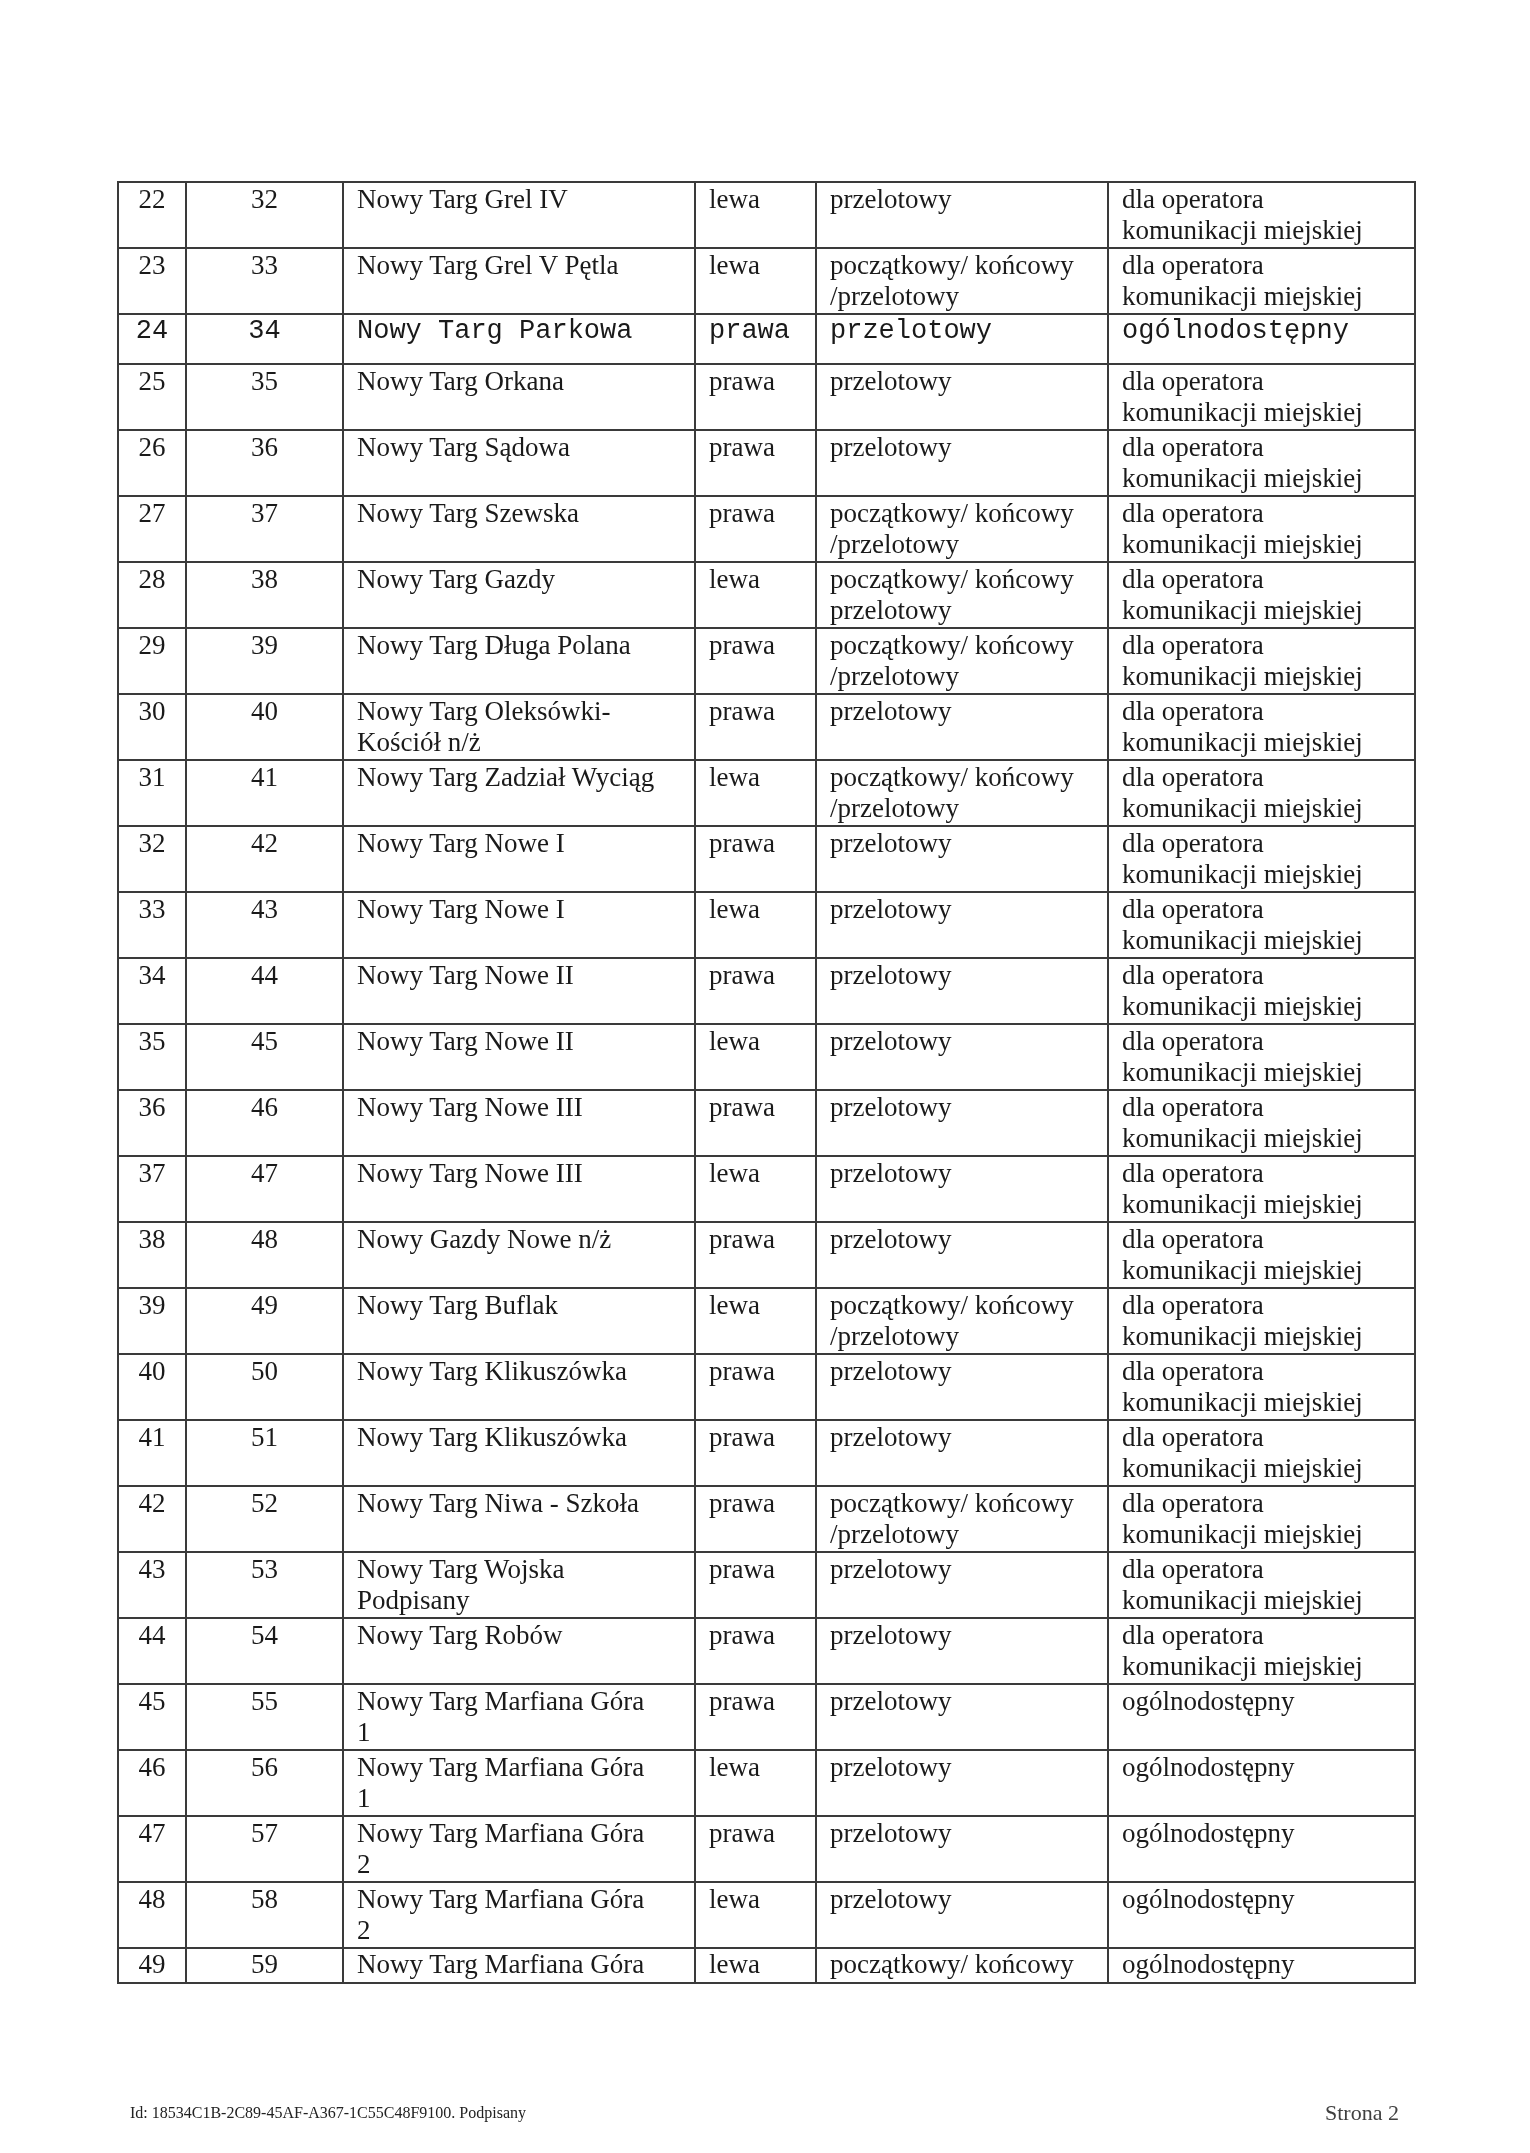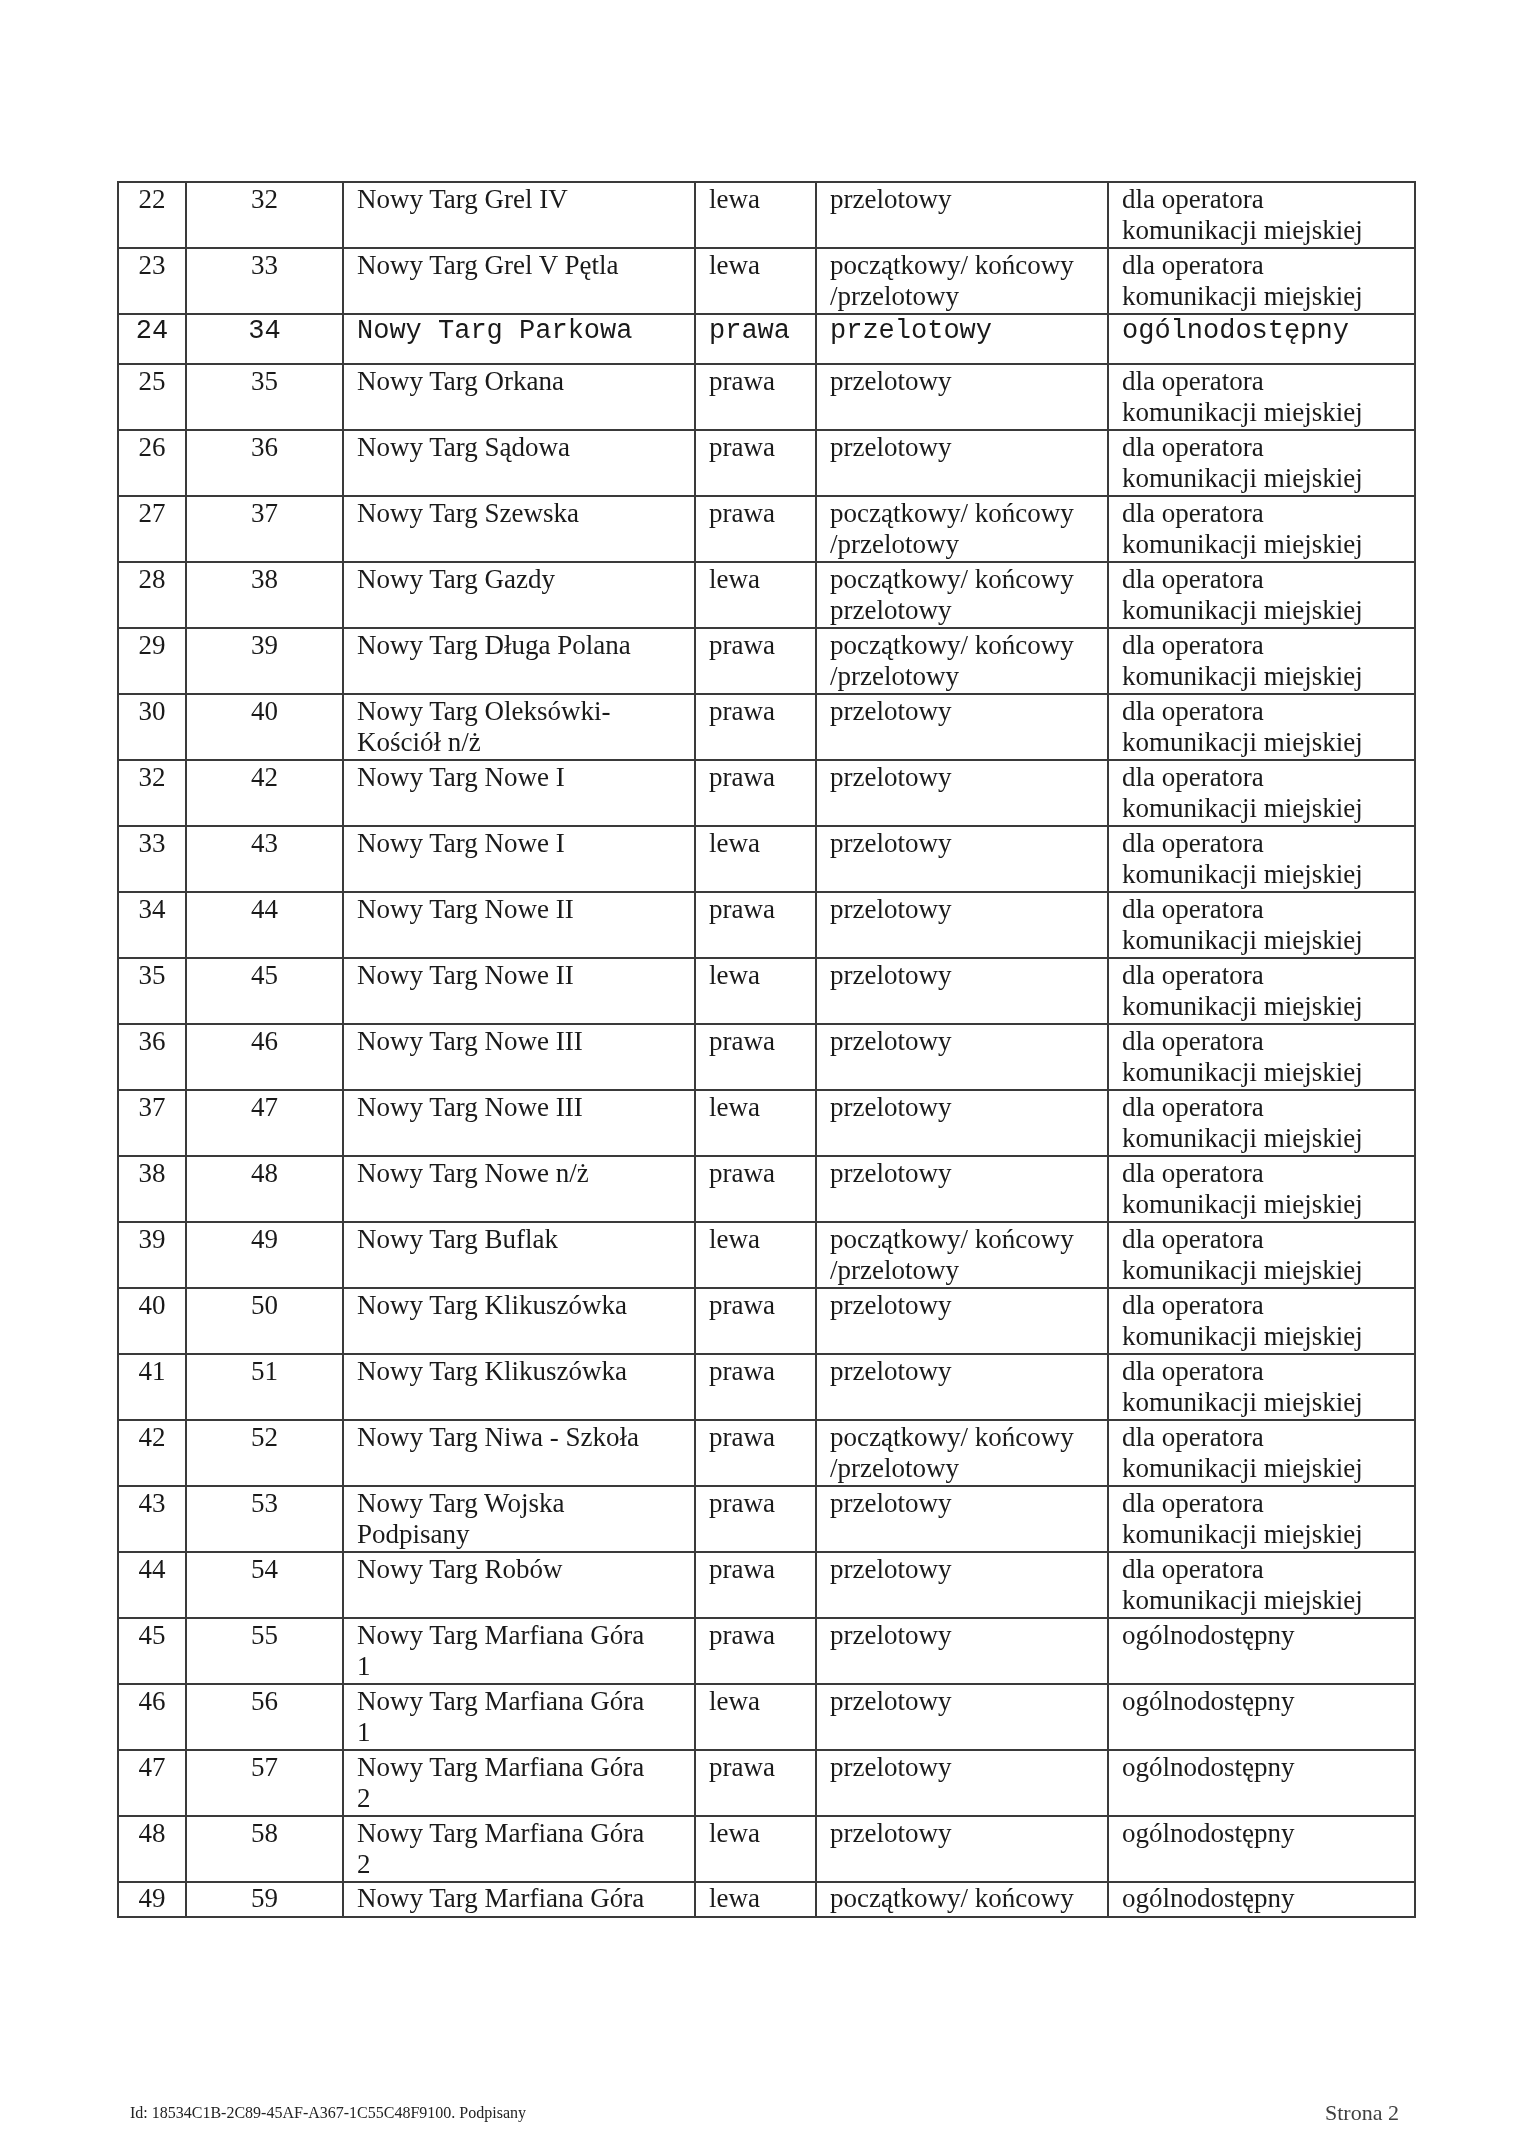--- a/index.html
+++ b/index.html
@@ -222,20 +222,36 @@
           <td>prawa</td>
           <td>
             <span class="cell-line">przelotowy</span>
           </td>
           <td>
             <span class="cell-line">dla operatora</span>
             <span class="cell-line">komunikacji miejskiej</span>
           </td>
         </tr>
         <tr class="row-std">
+          <td class="num">31</td>
+          <td class="num">41</td>
+          <td>
+            <span class="cell-line">Nowy Targ Zadział Wyciąg</span>
+          </td>
+          <td>lewa</td>
+          <td>
+            <span class="cell-line">początkowy/ końcowy</span>
+            <span class="cell-line">/przelotowy</span>
+          </td>
+          <td>
+            <span class="cell-line">dla operatora</span>
+            <span class="cell-line">komunikacji miejskiej</span>
+          </td>
+        </tr>
+        <tr class="row-std">
           <td class="num">32</td>
           <td class="num">42</td>
           <td>
             <span class="cell-line">Nowy Targ Nowe I</span>
           </td>
           <td>prawa</td>
           <td>
             <span class="cell-line">przelotowy</span>
           </td>
           <td>
@@ -315,21 +331,21 @@
           </td>
           <td>
             <span class="cell-line">dla operatora</span>
             <span class="cell-line">komunikacji miejskiej</span>
           </td>
         </tr>
         <tr class="row-std">
           <td class="num">38</td>
           <td class="num">48</td>
           <td>
-            <span class="cell-line">Nowy Targ Nowe n/ż</span>
+            <span class="cell-line">Nowy Gazdy Nowe n/ż</span>
           </td>
           <td>prawa</td>
           <td>
             <span class="cell-line">przelotowy</span>
           </td>
           <td>
             <span class="cell-line">dla operatora</span>
             <span class="cell-line">komunikacji miejskiej</span>
           </td>
         </tr>

